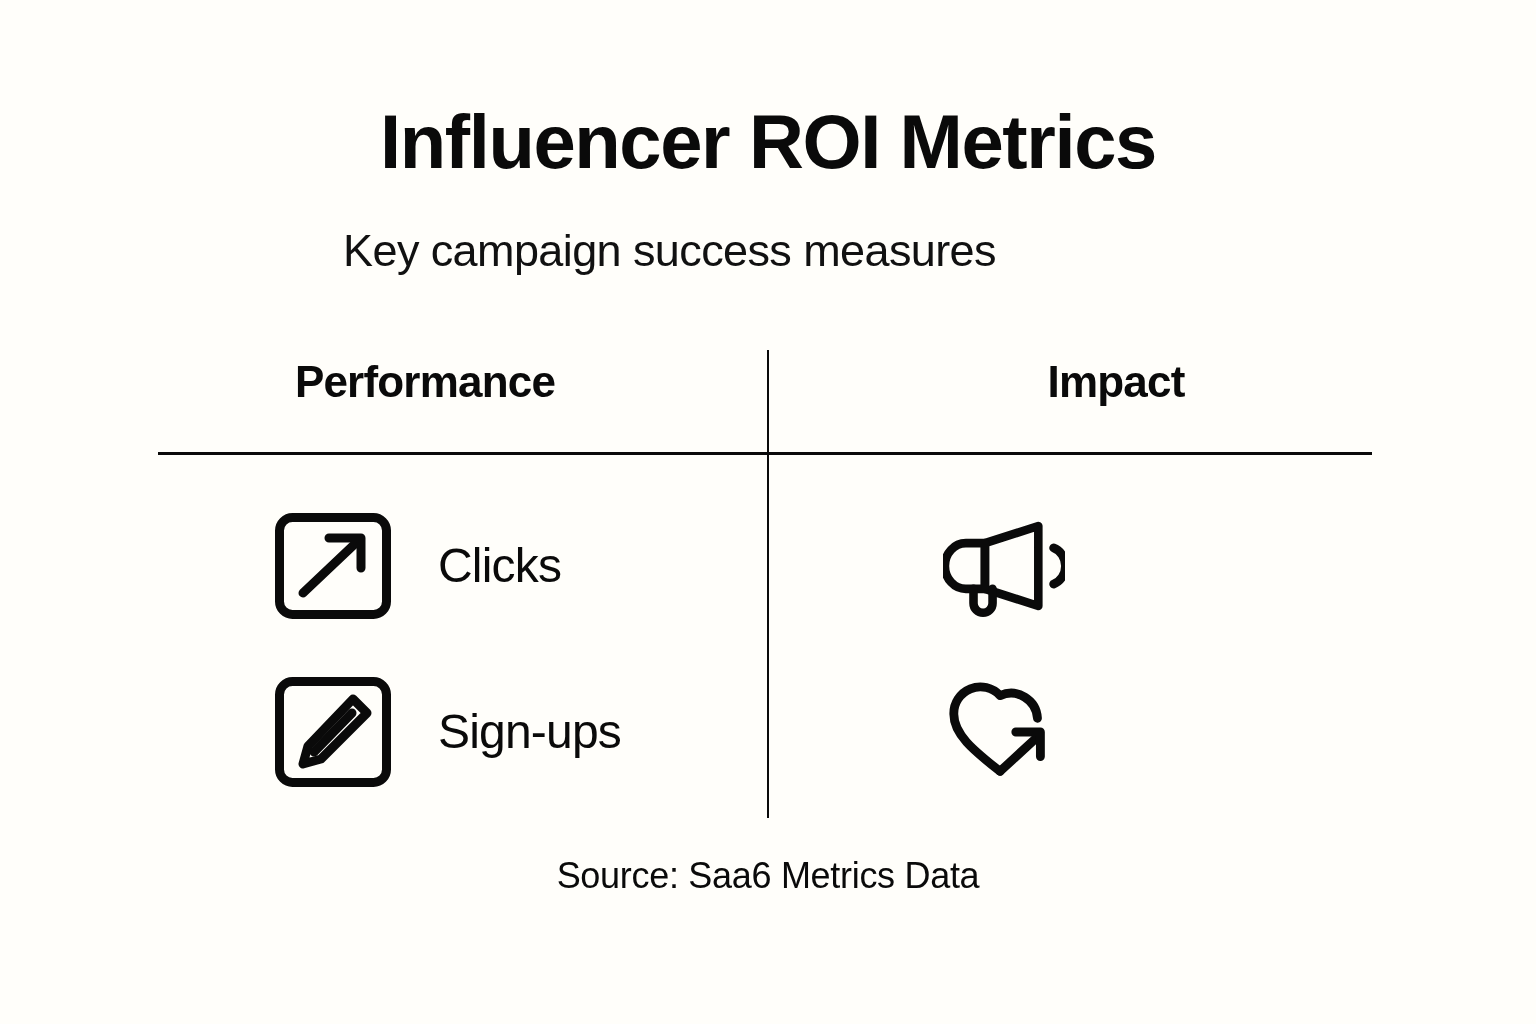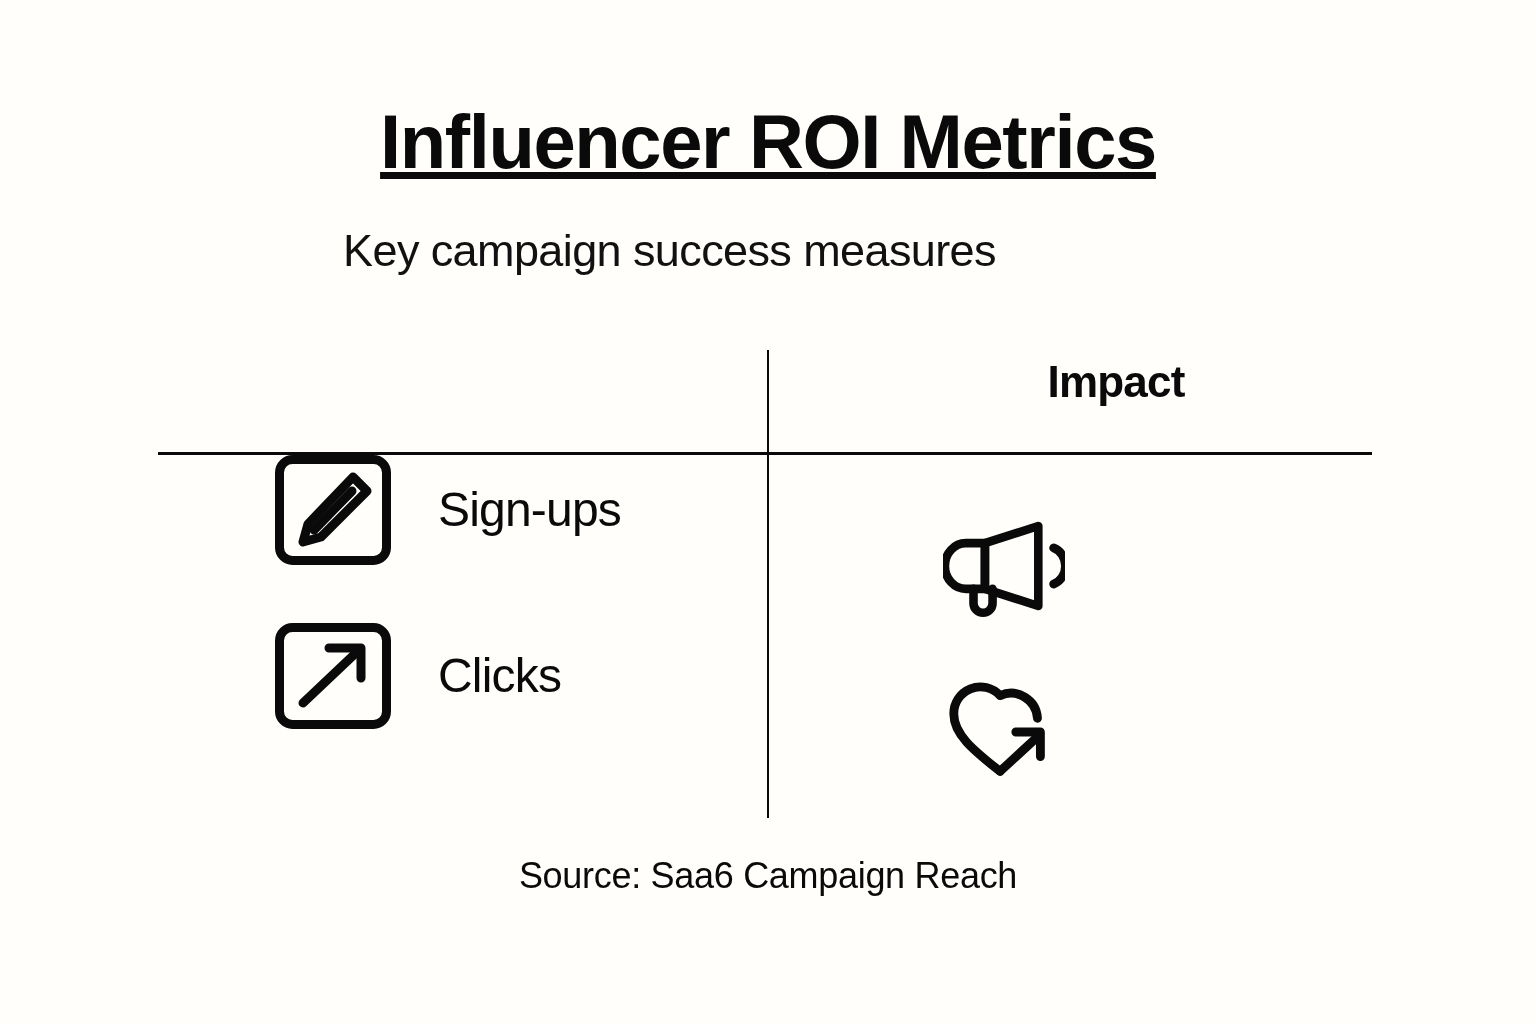--- a/index.html
+++ b/index.html
@@ -27,21 +27,20 @@
     position: absolute;
     top: 104px;
     left: 0;
     width: 1536px;
     text-align: center;
     font-size: 76px;
     font-weight: bold;
     letter-spacing: -1.4px;
     line-height: 1.0;
     color: #0A0A0A;
-    text-decoration: underline;
   }
   .subtitle {
     position: absolute;
     top: 228px;
     left: 0;
     width: 1339px;
     text-align: center;
     font-size: 45px;
     font-weight: normal;
     letter-spacing: -0.6px;
@@ -140,43 +139,44 @@
 
 <div id="infographic">
 
   <div class="title">Influencer ROI Metrics</div>
   <div class="subtitle">Key campaign success measures</div>
 
   <div class="v-divider"></div>
   <div class="h-divider"></div>
 
   <div class="column left">
+    <div class="col-header">Performance</div>
 
     <div class="rows">
+
+      <div class="metric-row">
+        <span class="metric-icon">
+          <svg width="118" height="108" viewBox="0 0 118 108" fill="none" stroke="#0A0A0A" stroke-width="9" stroke-linecap="round" stroke-linejoin="round">
+            <rect x="5.5" y="5.5" width="107" height="97" rx="13" ry="13"></rect>
+            <line x1="29" y1="81" x2="85" y2="28"></line>
+            <polyline points="55,26 87,26 87,56"></polyline>
+          </svg>
+        </span>
+        <span class="metric-label">Clicks</span>
+      </div>
 
       <div class="metric-row">
         <span class="metric-icon">
           <svg width="118" height="112" viewBox="0 0 118 112" fill="none" stroke="#0A0A0A" stroke-width="9" stroke-linecap="round" stroke-linejoin="round">
             <rect x="5.5" y="5.5" width="107" height="101" rx="13" ry="13"></rect>
             <path d="M79 23 L93 37 L47 83 L29 88 L34 70 Z"></path>
             <line x1="40" y1="76" x2="78" y2="37"></line>
           </svg>
         </span>
         <span class="metric-label">Sign-ups</span>
-      </div>
-
-      <div class="metric-row">
-        <span class="metric-icon">
-          <svg width="118" height="108" viewBox="0 0 118 108" fill="none" stroke="#0A0A0A" stroke-width="9" stroke-linecap="round" stroke-linejoin="round">
-            <rect x="5.5" y="5.5" width="107" height="97" rx="13" ry="13"></rect>
-            <line x1="29" y1="81" x2="85" y2="28"></line>
-            <polyline points="55,26 87,26 87,56"></polyline>
-          </svg>
-        </span>
-        <span class="metric-label">Clicks</span>
       </div>
 
     </div>
   </div>
 
   <div class="column right">
     <div class="col-header">Impact</div>
 
     <div class="rows">
 
@@ -197,15 +197,15 @@
             <path d="M96 42 A27 27 0 0 0 58 19 A27 27 0 0 0 11 38 C11 58 30 74 58 96"></path>
             <path d="M58 96 L97 60"></path>
             <polyline points="74,56 99,56 99,81"></polyline>
           </svg>
         </span>
       </div>
 
     </div>
   </div>
 
-  <div class="source">Source: Saa6 Campaign Reach</div>
+  <div class="source">Source: Saa6 Metrics Data</div>
 
 </div>
 
 </body></html>

